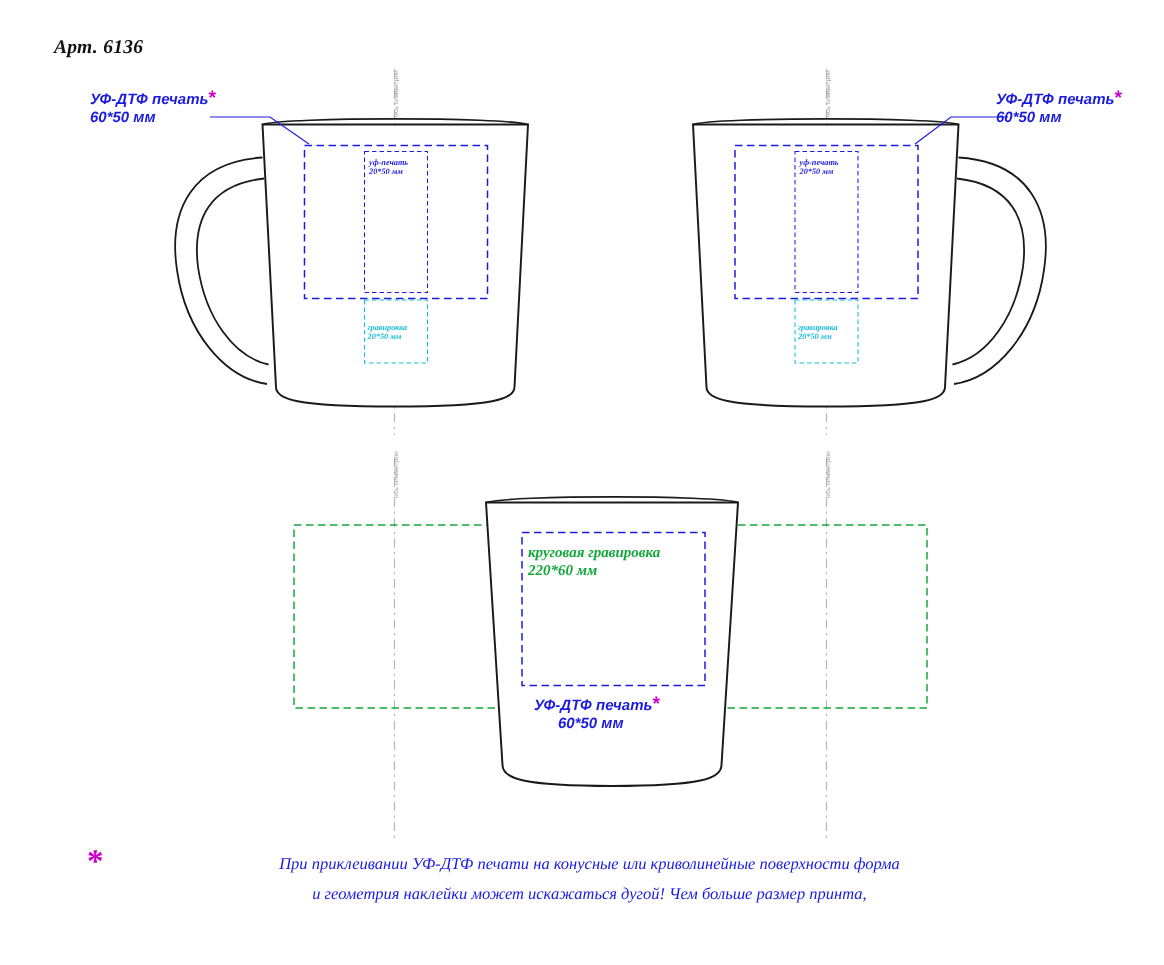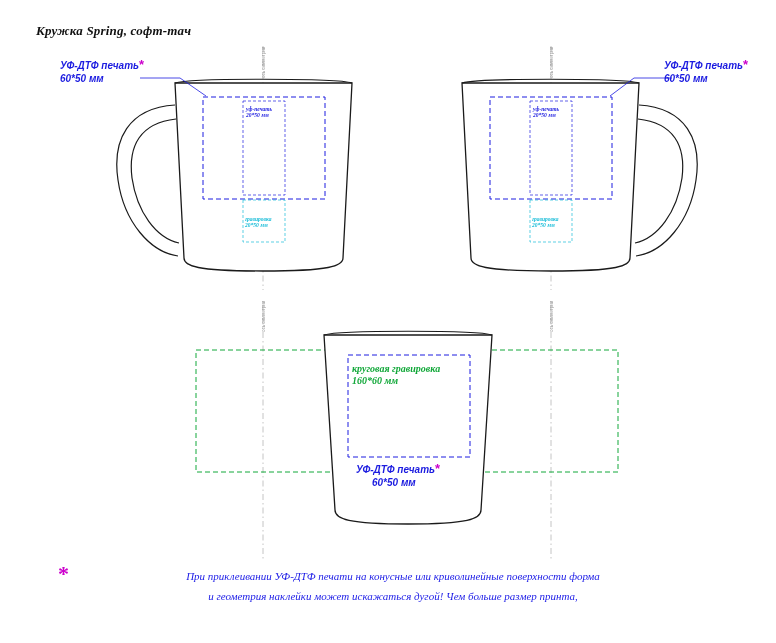--- a/index.html
+++ b/index.html
@@ -106,21 +106,21 @@
     color: #1a1ae6;
     line-height: 20px;
   }
 </style>
 </head>
 <body>
 
 <div id="page">
 
   <div id="header" class="abs">
-    <div>Кружка Spring, софт-тач</div>
+    <div>Арт. 6136</div>
   </div>
 
   <svg id="drawing" class="abs" viewBox="0 0 776 643">
 
     <g>
 
       <line x1="263" y1="46" x2="263" y2="290" stroke="#b5b5b5" stroke-width="0.8" stroke-dasharray="6,3,1.5,3"></line>
 
       <path d="M175 105 C 128 108, 112 140, 118 180 C 124 222, 150 252, 178 256" fill="none" stroke="#1a1a1a" stroke-width="1.2"></path>
       <path d="M176 119 C 140 123, 128 146, 132 178 C 137 212, 156 238, 179 243" fill="none" stroke="#1a1a1a" stroke-width="1.2"></path>
@@ -189,21 +189,21 @@
     <span>20*50 мм</span>
   </div>
   <div class="lbl lbl-cyan-sm" style="left:532px; top:216px;">
     <span>гравировка</span><br>
     <span>20*50 мм</span>
   </div>
   <div class="lbl lbl-gray-vert" style="left:549px; top:78px;">ось симметрии</div>
 
   <div class="lbl lbl-green" style="left:352px; top:363px;">
     <span>круговая гравировка</span><br>
-    <span>160*60 мм</span>
+    <span>220*60 мм</span>
   </div>
   <div class="lbl lbl-blue" style="left:356px; top:462px;">
     <span>УФ-ДТФ печать</span><span class="star">*</span><br>
     <span style="display:inline-block; padding-left:16px;">60*50 мм</span>
   </div>
   <div class="lbl lbl-gray-vert" style="left:261px; top:332px;">ось симметрии</div>
   <div class="lbl lbl-gray-vert" style="left:549px; top:332px;">ось симметрии</div>
 
   <div class="star-big" style="left:58px; top:561px;">*</div>
   <div id="footnote" class="abs">

